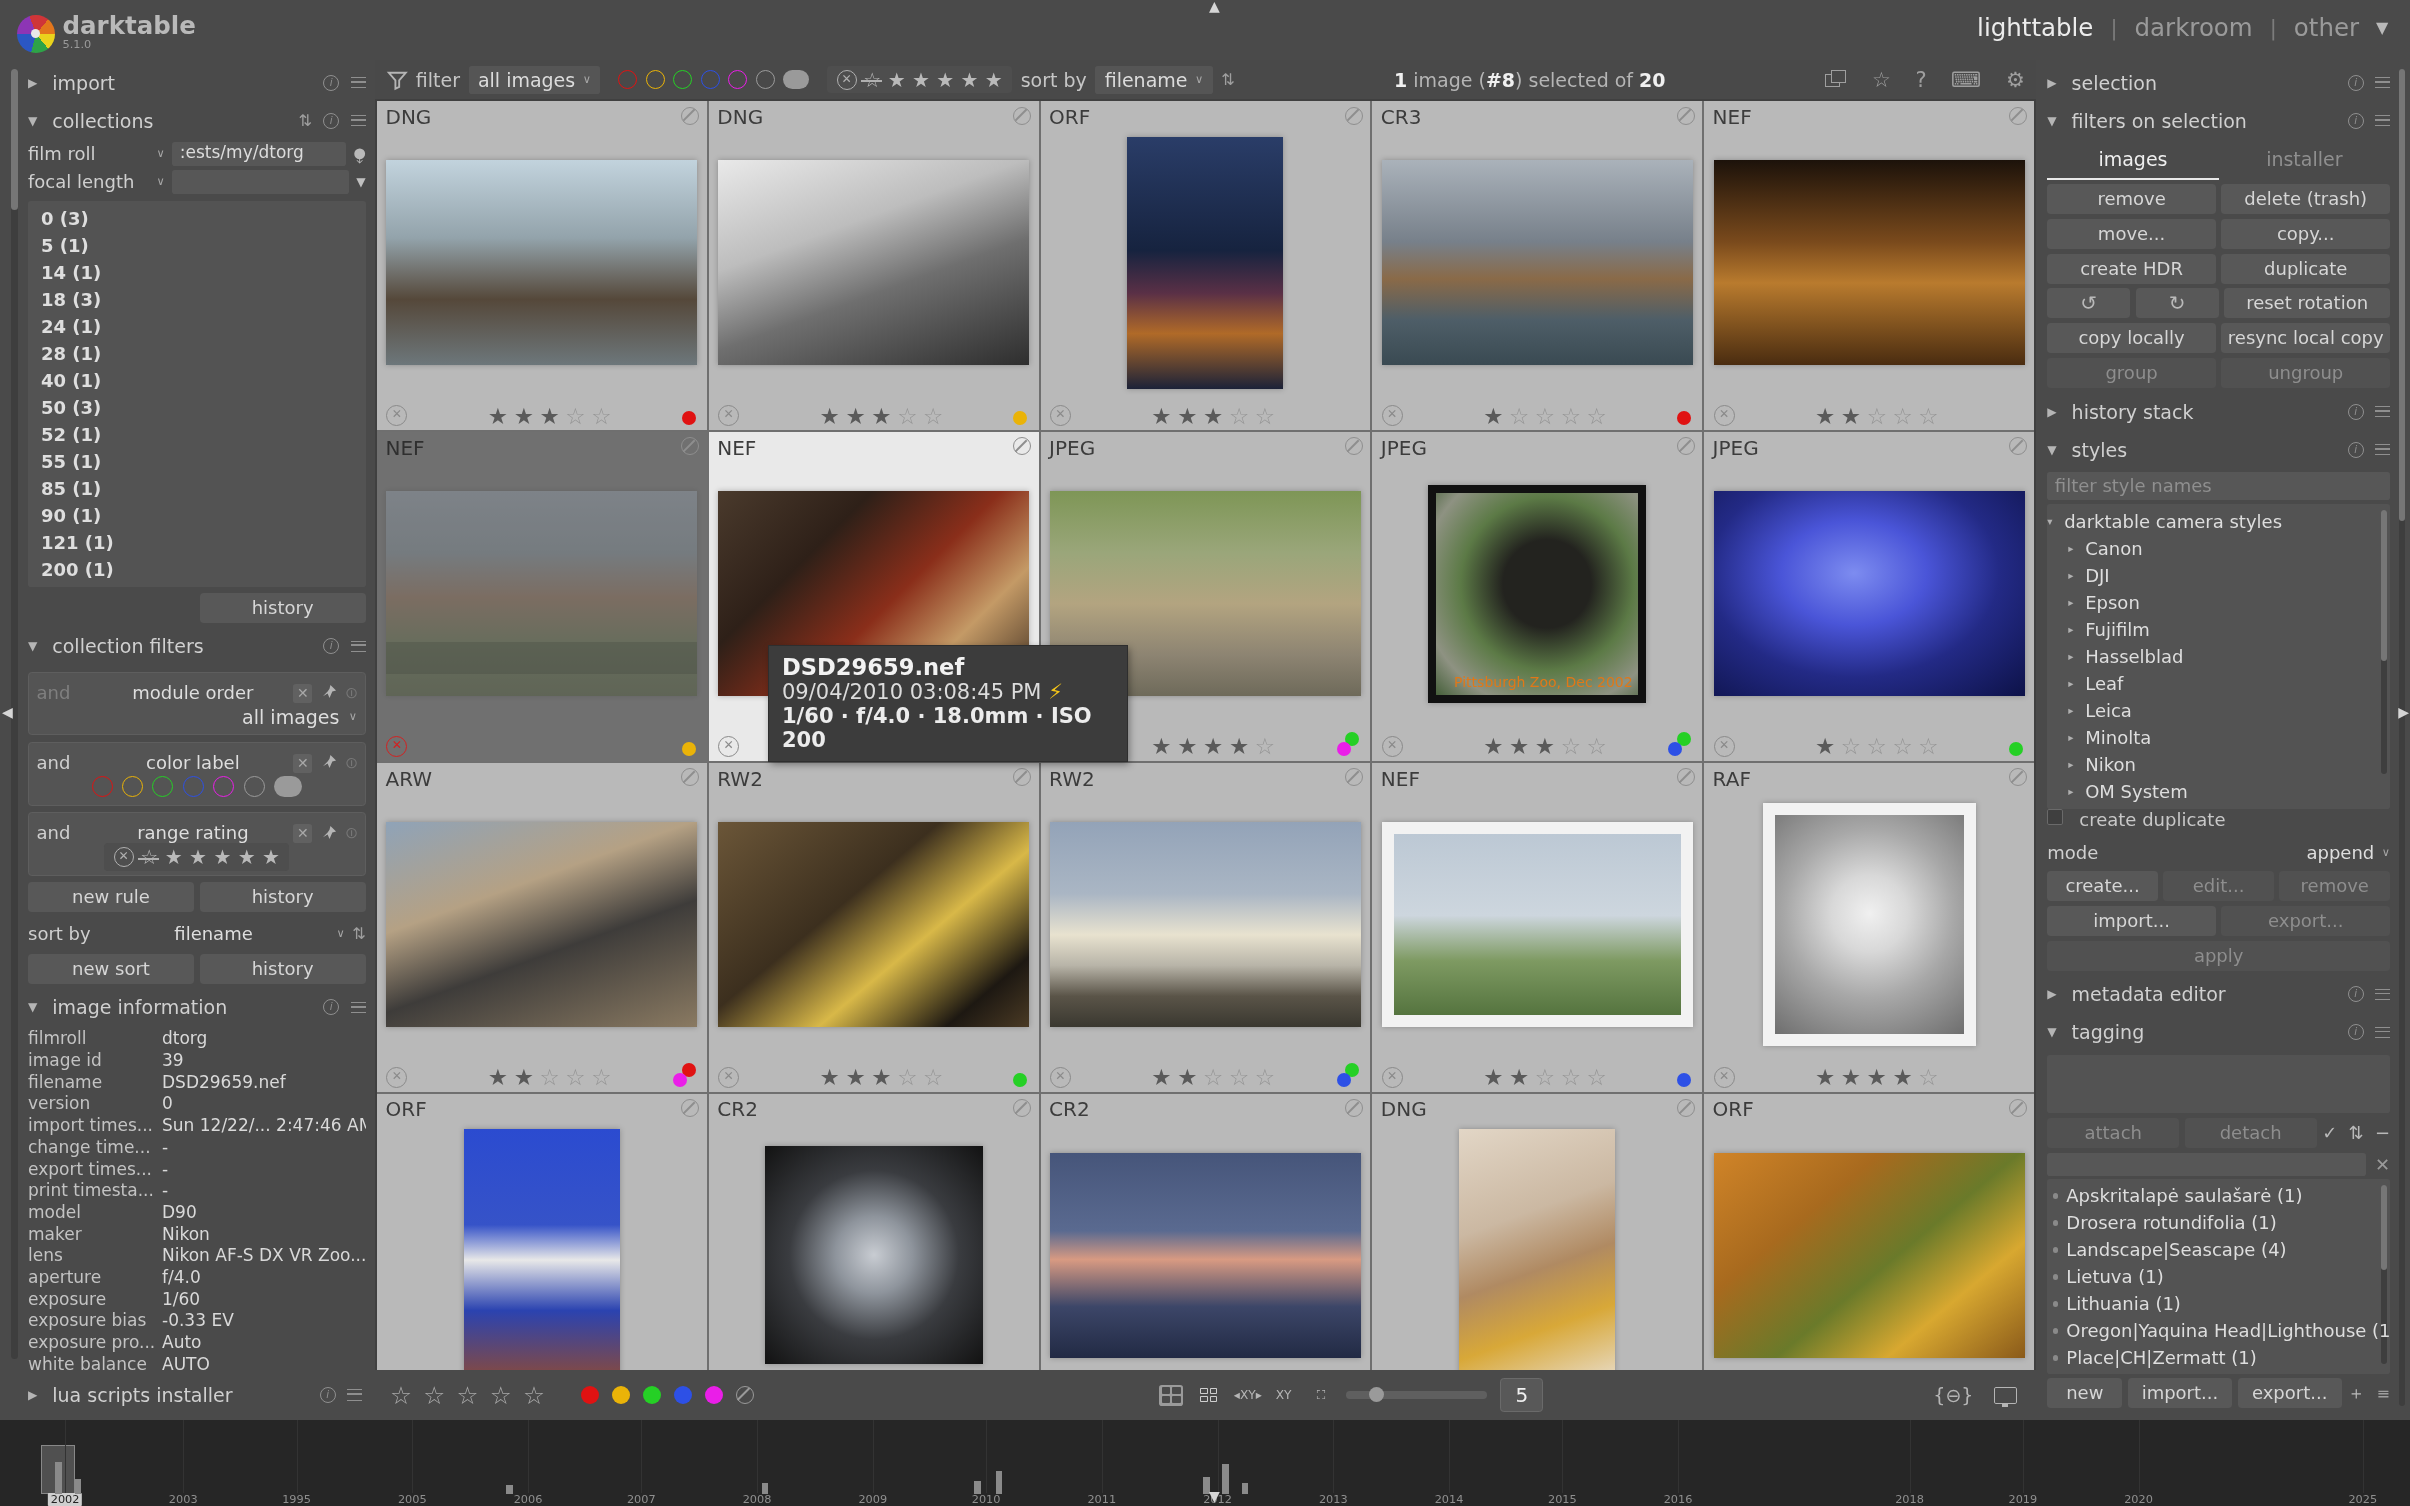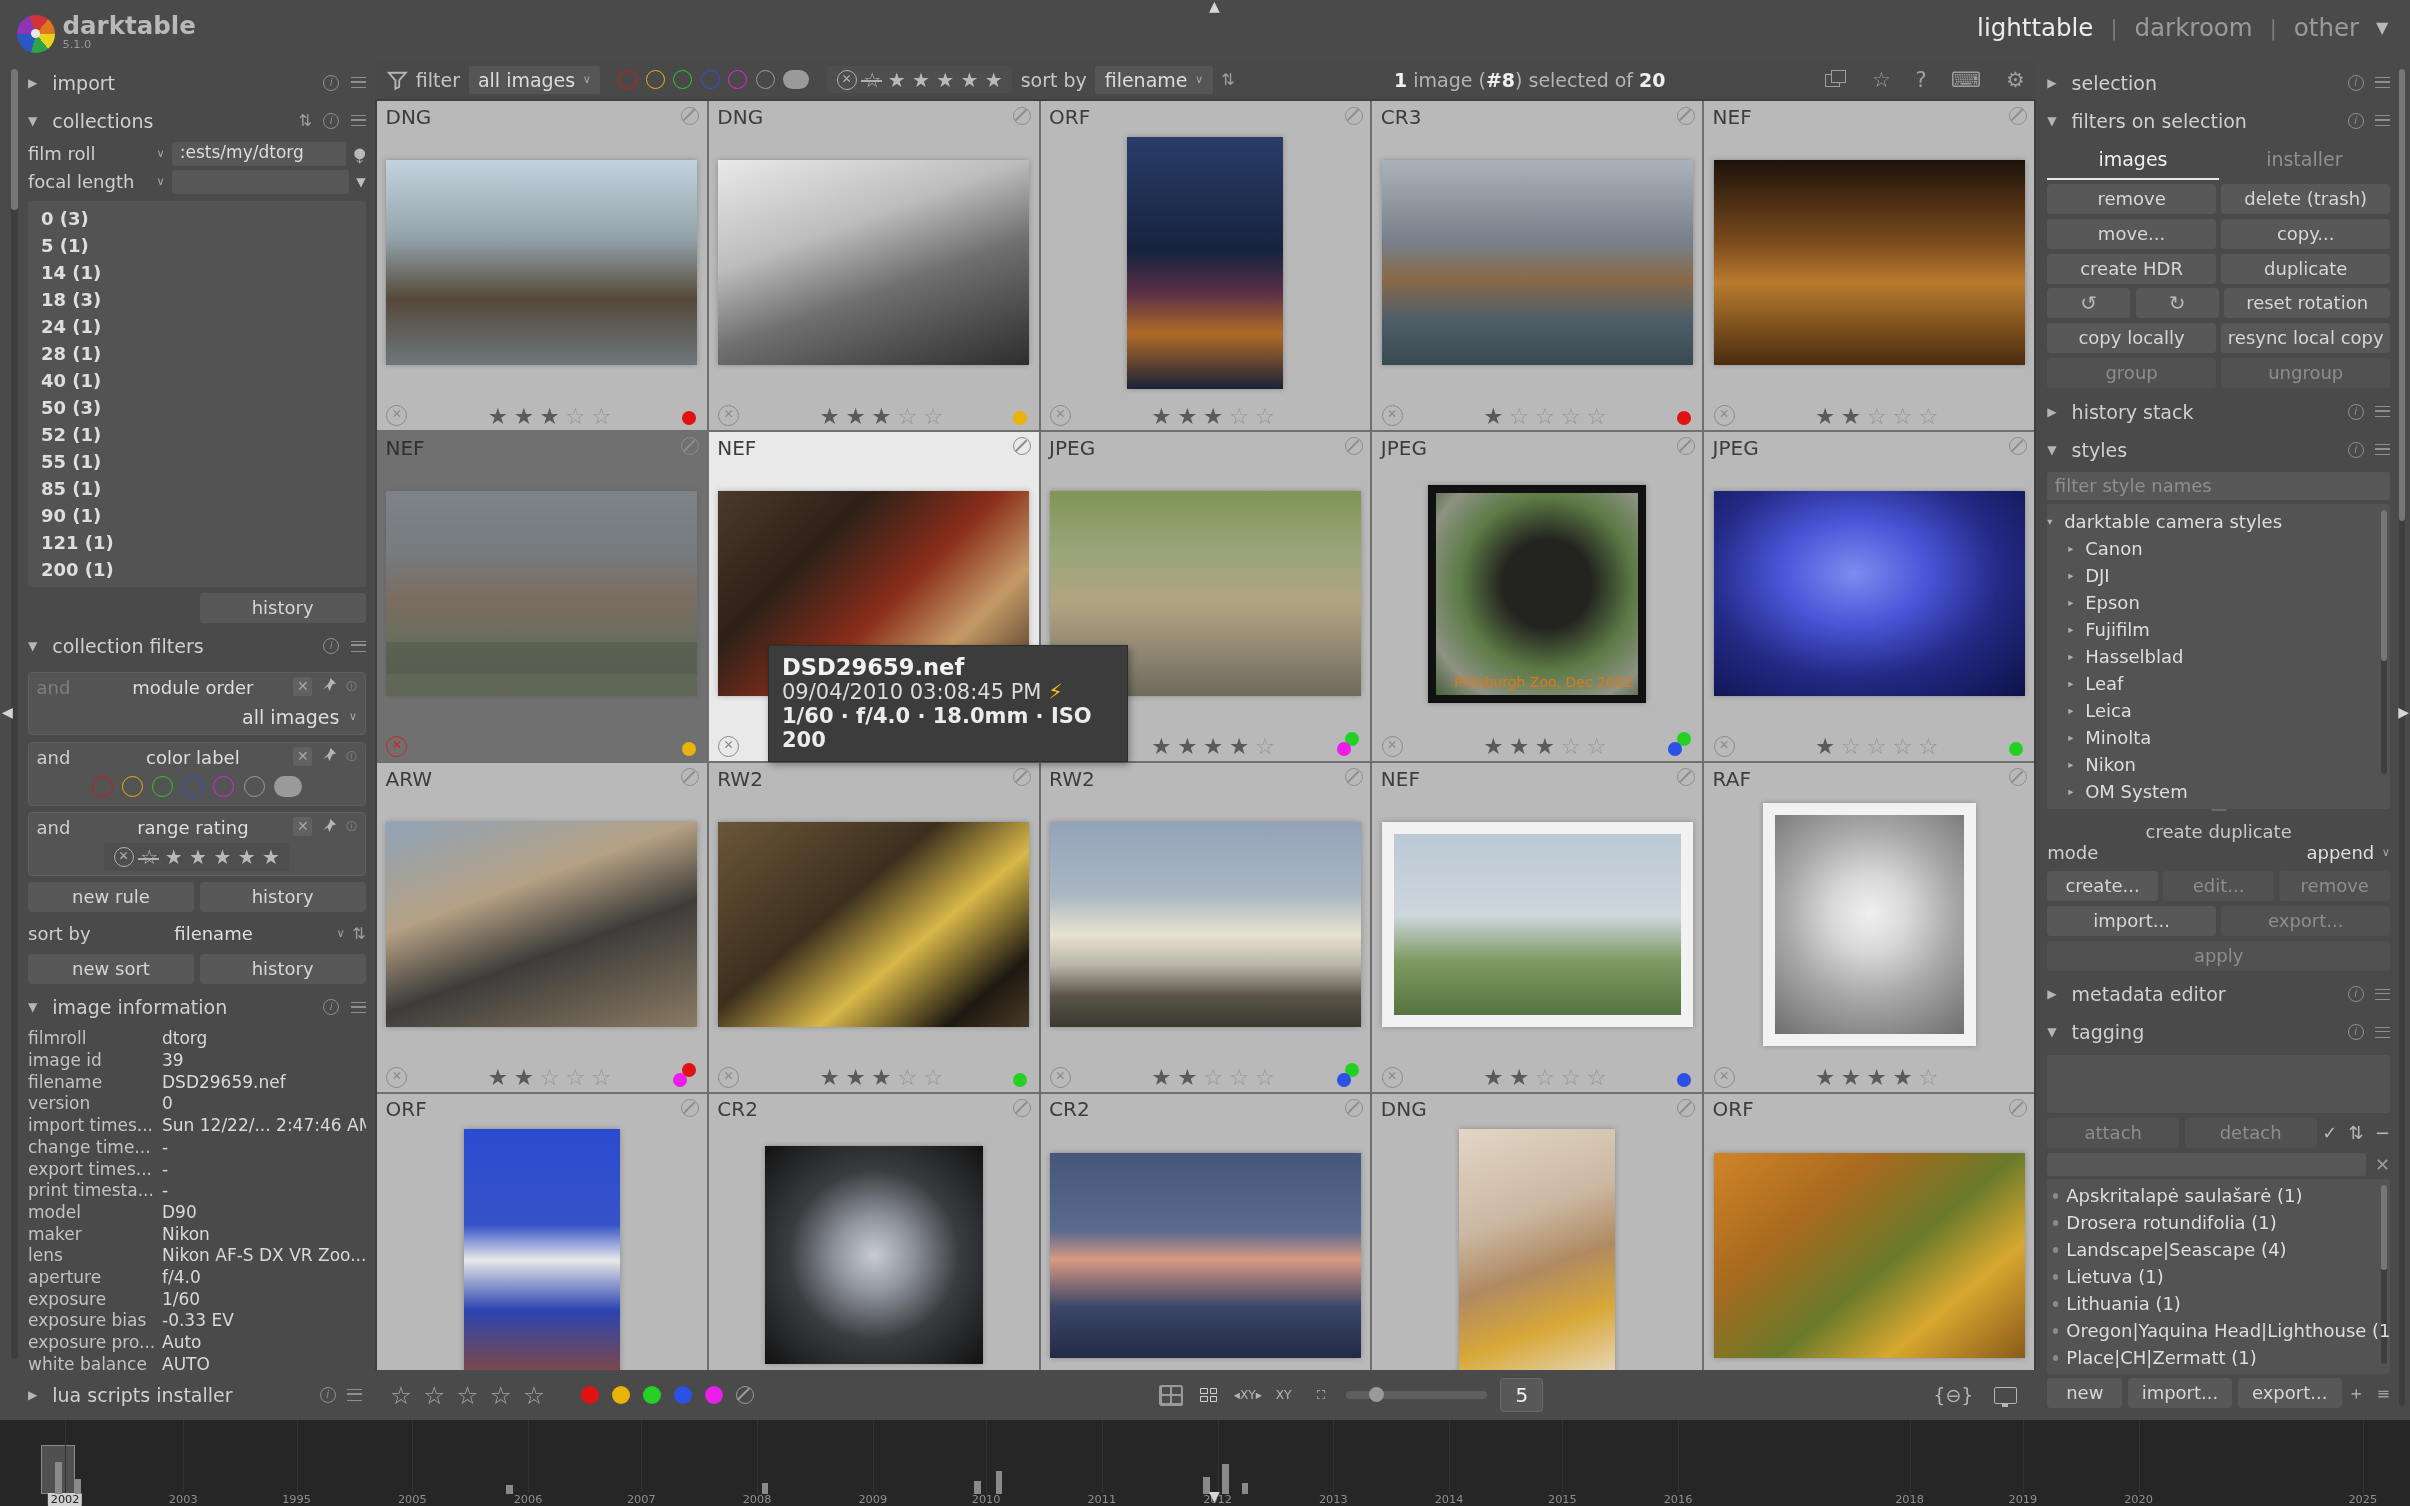--- a/index.html
+++ b/index.html
@@ -44,21 +44,21 @@
   .ctl-caret { color:#a8a8a8; font-size:11.3px; }
   .ctl-input { background:#575757; border-radius:2.8px; height:24.5px; color:#dcdcdc; padding:0.9px 7.5px; flex:1; font-size:17px; overflow:hidden; white-space:nowrap; }
   .listbox { background:#535353; border-radius:2.8px; padding:3.8px 0; margin:5.6px 0;font-weight:bold; }
   .listbox .row { height:27px; line-height:27px; padding-left:13px; color:#dedede; font-size:18px; }
   .btn { background:#585858; border-radius:3.8px; color:#d6d6d6; text-align:center; height:30px; line-height:30px; font-size:18px; }
   .btn.dim { color:#8e8e8e; background:#515151; }
   .btn-row { display:flex; gap:5.6px; margin:4.7px 0; }
   .btn-row .btn { flex:1; }
 
   .rulebox { background:#545454; border:0.9px solid #5e5e5e; border-radius:3.8px; margin:6.6px 0; padding:3.8px 7.5px; }
-  .rule-top { display:flex; align-items:flex-start; height:26px; }
+  .rule-top { display:flex; align-items:flex-end; height:26px; }
   .rule-op { width:56px; color:#cfcfcf; }
   .rule-op.dim { color:#7f7f7f; }
   .rule-name { flex:1; text-align:center; color:#dedede; }
   .rule-icons { display:flex; gap:9.4px; align-items:center; }
   .ric { color:#a8a8a8; font-size:14px; }
   .ric.box { background:#616161; border-radius:2.8px; width:19px; height:19px; line-height:19px; text-align:center; }
   .ric.dim { color:#777; }
   .rule-bottom { display:flex; align-items:center; justify-content:center; height:28px; gap:9.4px; }
   .rule-bottom.right { justify-content:flex-end; }
 
@@ -127,21 +127,21 @@
   .tabs { display:flex; height:38px; margin-top:1.9px; }
   .tab { flex:1; text-align:center; color:#8f8f8f; font-size:19px; line-height:34px; }
   .tab.active { color:#efefef; border-bottom:2.8px solid #e8e8e8; }
   .agrid-row { display:flex; gap:5.6px; margin:4.7px 0; }
   .agrid-row .btn { flex:2; }
   .agrid-row .btn.half { flex:1; font-size:20px; color:#b9b9b9; }
   .filter-input { background:#575757; border-radius:2.8px; height:28px; color:#8f8f8f; padding:2.8px 7.5px; margin:3.8px 0; font-size:18px; }
   .treebox { background:#535353; border-radius:2.8px; padding:3.8px 0; position:relative; }
   .treebox .trow { height:27px; line-height:27px; color:#dedede; font-size:18px; display:flex; gap:7.5px; align-items:center; }
   .trow .tw { color:#b0b0b0; font-size:10.4px; width:9.4px; }
-  .chk-row { display:flex; align-items:center; gap:10px; height:30px;flex-direction:column; }
+  .chk-row { display:flex; align-items:flex-start; gap:16px; height:30px; }
   .chk { width:16px; height:16px; background:#3f3f3f; border:0.9px solid #6a6a6a; border-radius:1.9px; }
   .mode-row { display:flex; align-items:center; height:28px; }
   .mode-row .ml { flex:1; color:#cfcfcf; }
   .mode-row .mv { color:#dedede; margin-right:7.5px; }
   .tag-textarea { background:#535353; border-radius:2.8px; height:58px; margin:3.8px 0; }
   .tag-input-row { display:flex; align-items:center; gap:9.4px; margin:2.8px 0; }
   .tag-input { flex:1; background:#575757; border-radius:2.8px; height:23.5px; }
   .tagbox { background:#535353; border-radius:2.8px; padding:2.8px 0; position:relative; }
   .tagbox .trow2 { height:27px; line-height:27px; color:#dedede; font-size:18px; padding-left:19px; position:relative; white-space:nowrap; overflow:hidden; }
   .tagbox .trow2:before { content:""; position:absolute; left:5.6px; top:11.3px; width:5.6px; height:5.6px; border-radius:50%; background:#8a8a8a; }

